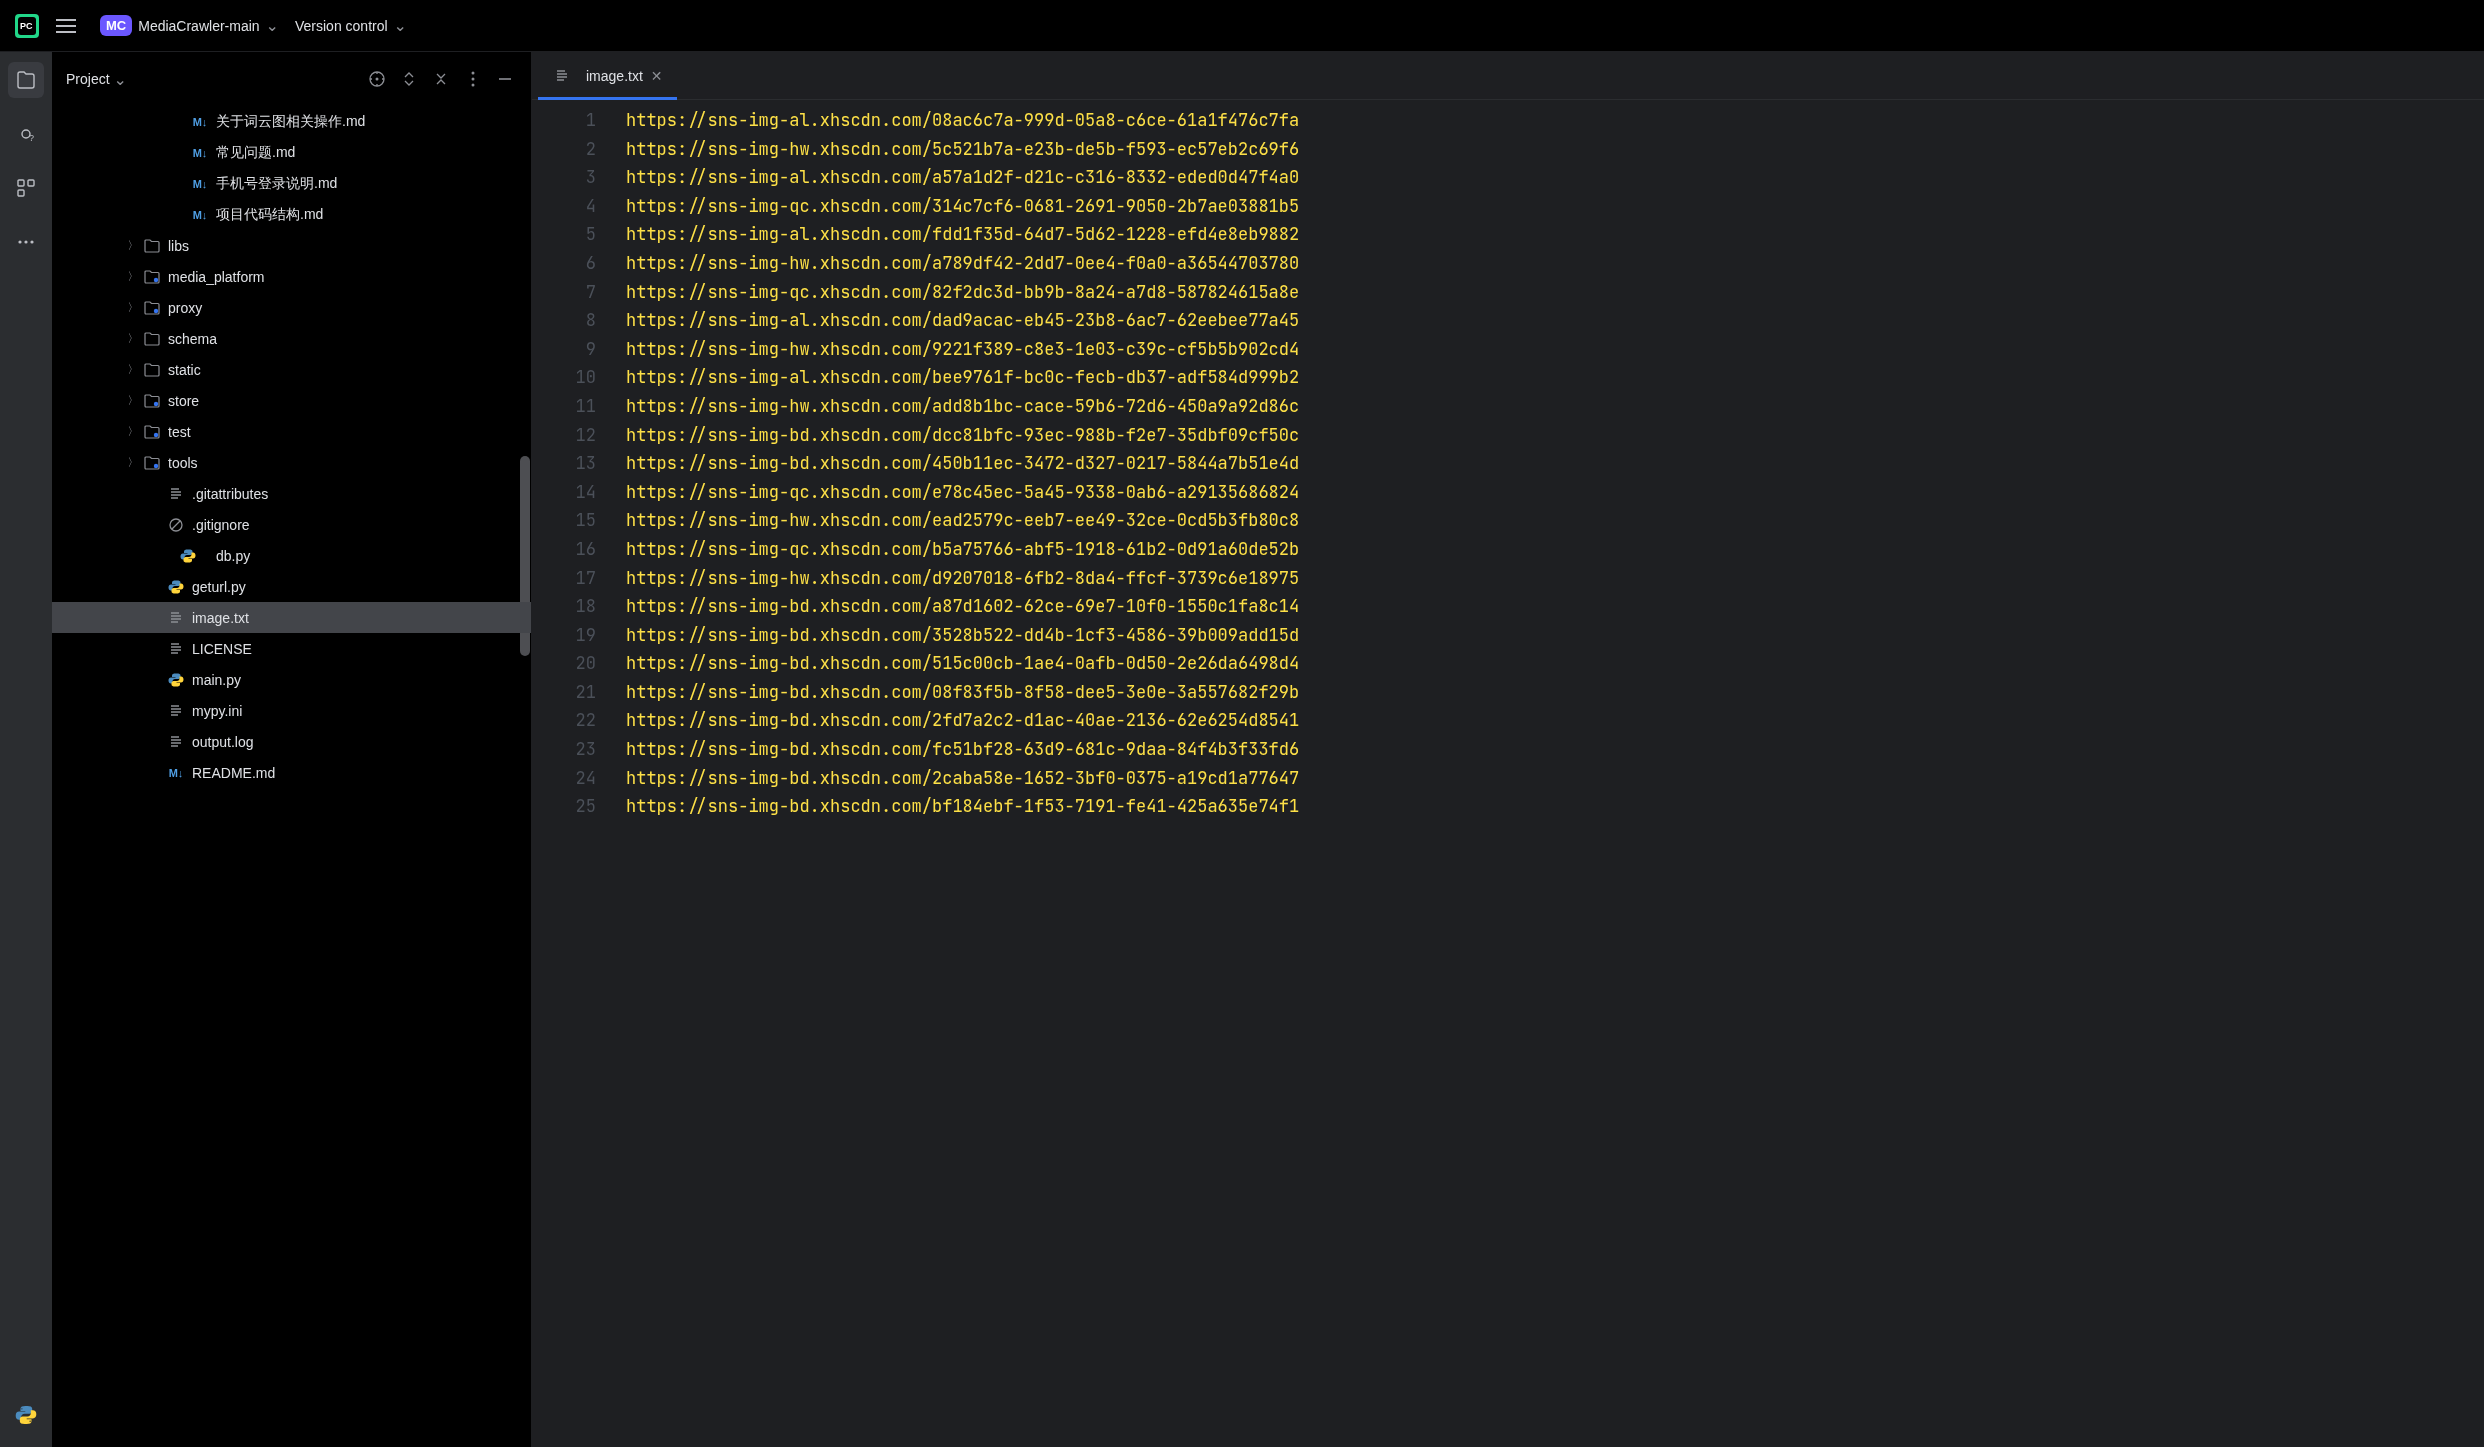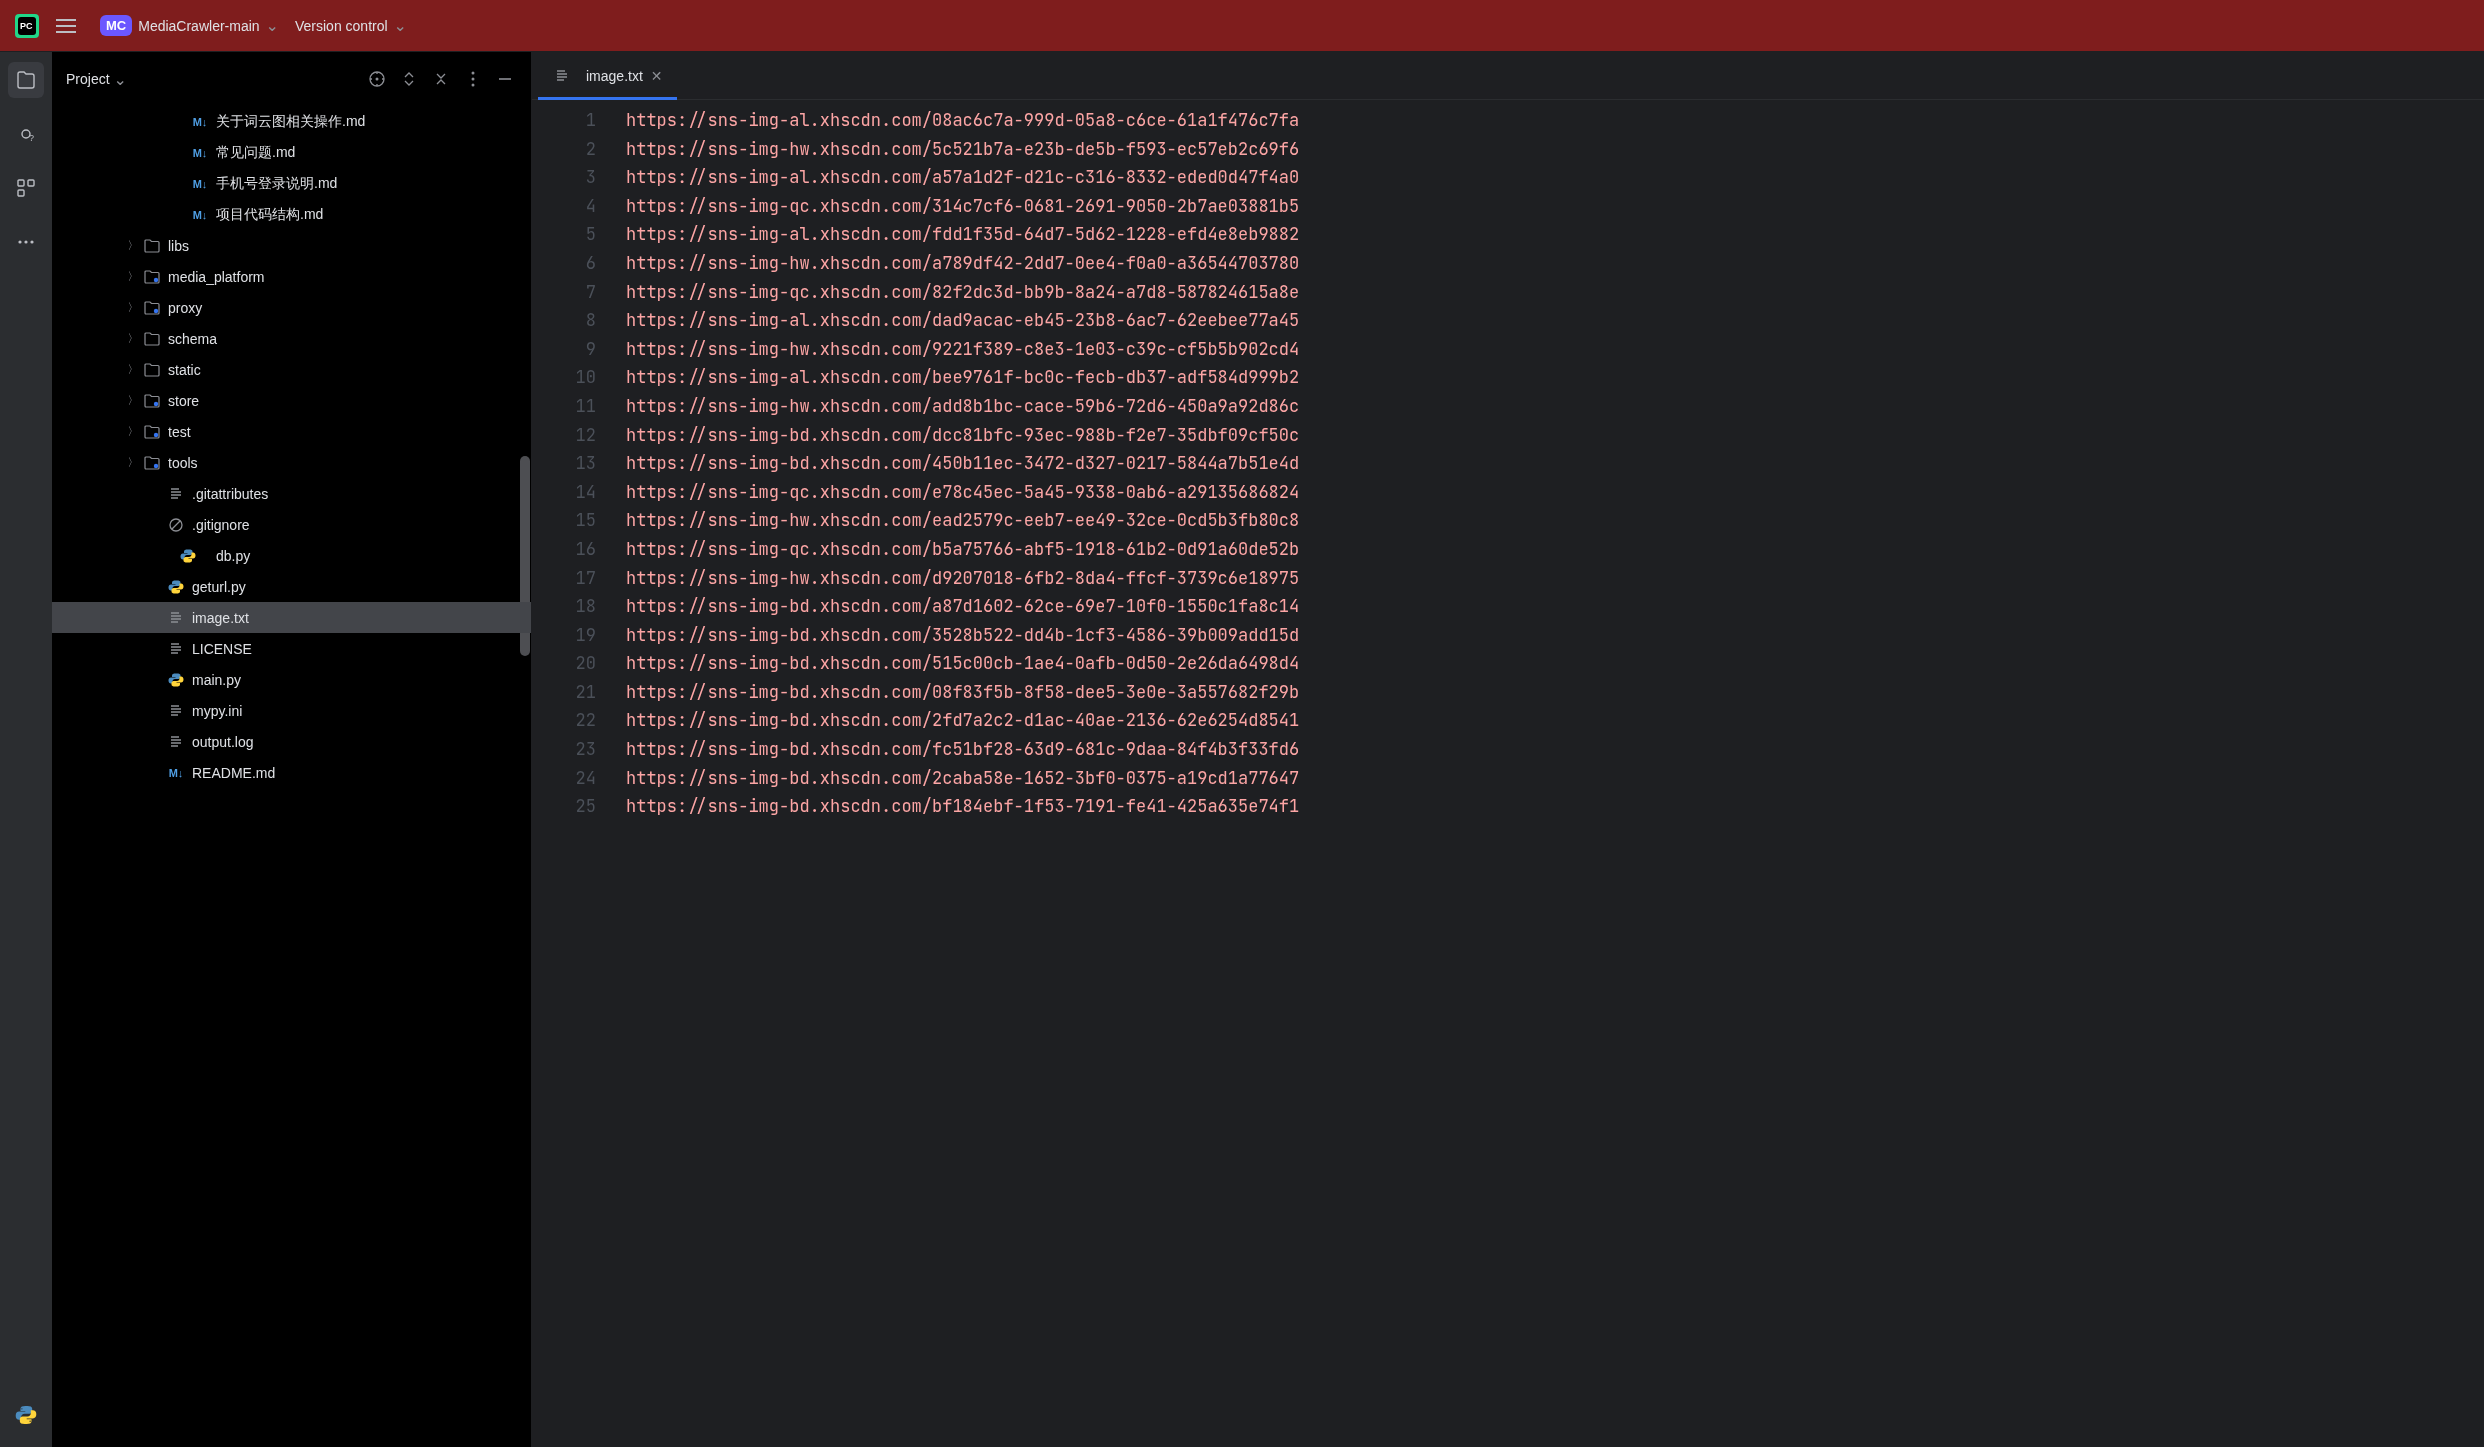--- a/index.html
+++ b/index.html
@@ -9,21 +9,21 @@
   font-family: -apple-system, BlinkMacSystemFont, "Segoe UI", sans-serif;
   font-size: 14px;
   overflow: hidden;
   width: 2484px;
   height: 1447px;
 }
 
 
 .titlebar {
   height: 52px;
-  background: #7f1d1d;
+  background: #000000;
   display: flex;
   align-items: center;
   padding: 0 14px;
   gap: 16px;
   border-bottom: 1px solid #1e1f22;
 }
 .app-icon {
   width: 26px; height: 26px;
   display: flex; align-items: center; justify-content: center;
 }
@@ -153,21 +153,21 @@
   width:80px;
   text-align:right;
   padding:6px 16px 0 0;
   color:#4b5059;
   user-select:none;
 }
 .gutter div{height:28.6px;}
 .code{
   flex:1;
   padding:6px 0 0 14px;
-  color:#fca5a5;
+  color:#fde047;
   white-space:pre;
   overflow:hidden;
 }
 .code div{height:28.6px;}
 
 svg{display:block;}
 </style>
 </head>
 <body>
 

